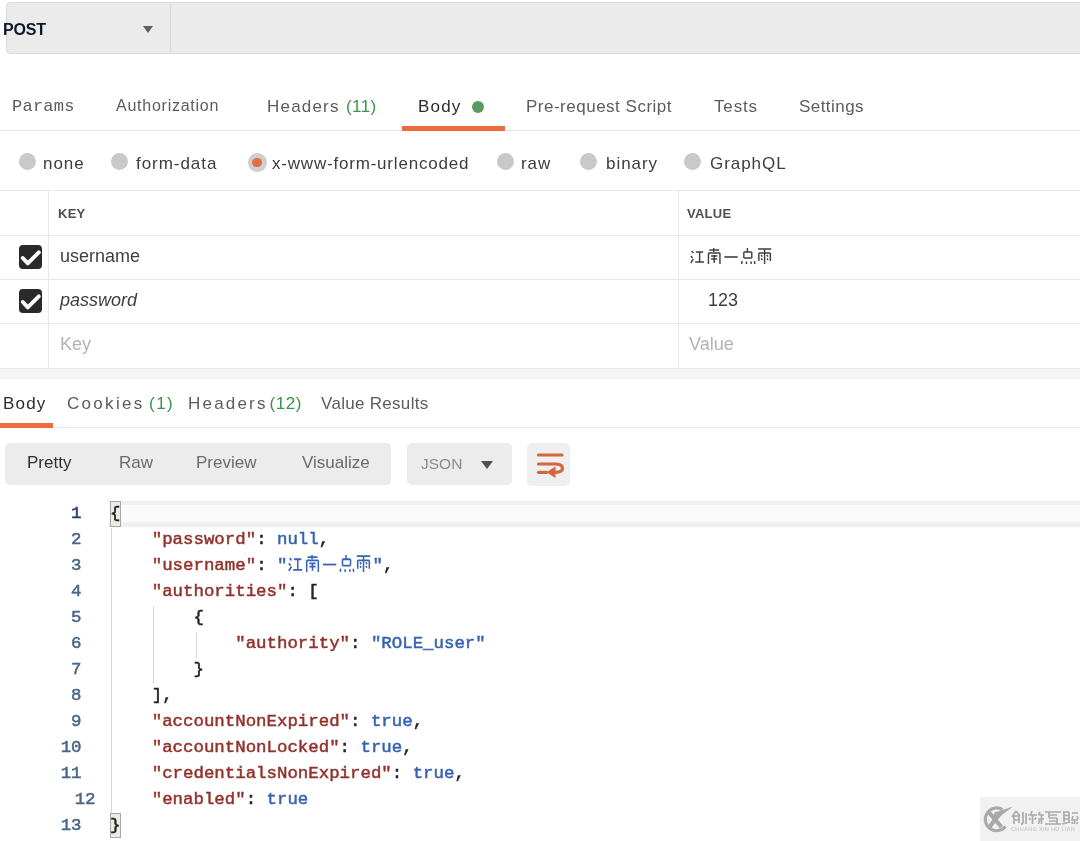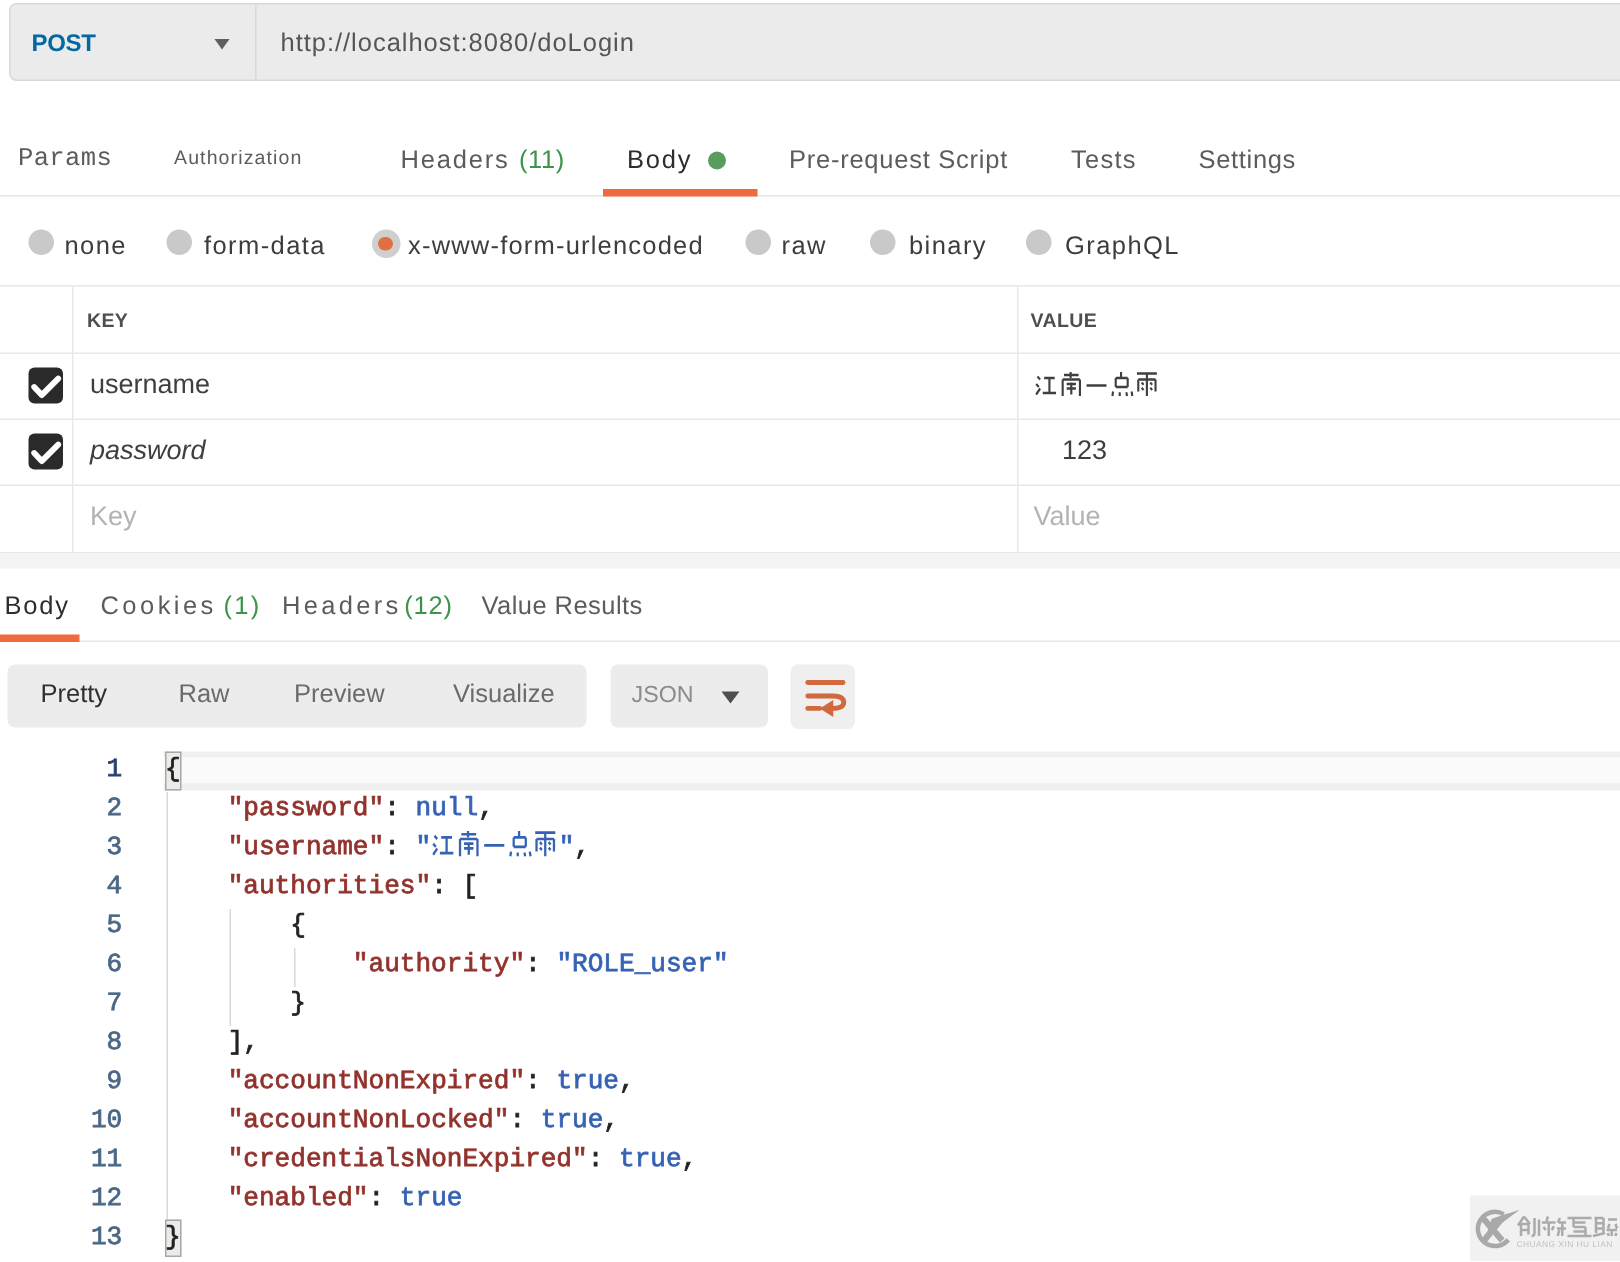--- a/index.html
+++ b/index.html
@@ -22,27 +22,26 @@
   .vl{color:#3662b4;}
   .pu{color:#222;}
   .cjksvg{vertical-align:-4px;}
 </style>
 </head>
 <body>
 <div id="stage">
 
   <div class="abs" style="left:6px;top:2px;width:1074px;height:52px;background:#ebebeb;border:1px solid #d9d9d9;border-right:none;border-radius:5px 0 0 5px;box-sizing:border-box;"></div>
   <div class="abs" style="left:170px;top:3px;width:1px;height:50px;background:#d9d9d9;"></div>
-  <div class="lab" id="postlab" style="left:21px;top:20.5px;font-size:16px;font-weight:bold;color:#0369a1;letter-spacing:-0.2px;">POST</div>
+  <div class="lab" id="postlab" style="left:3px;top:20.5px;font-size:16px;font-weight:bold;color:#0f172a;letter-spacing:-0.2px;">POST</div>
   <div class="abs" style="left:143px;top:26px;width:0;height:0;border-left:5.5px solid transparent;border-right:5.5px solid transparent;border-top:7px solid #5f5f5f;"></div>
-  <div class="lab" id="urllab" style="left:187px;top:19px;font-size:17px;color:#555;letter-spacing:0.65px;">http://localhost:8080/doLogin</div>
 
   <div class="abs" style="left:0;top:130.2px;width:1080px;height:1.3px;background:#e4e4e4;"></div>
   <div class="lab t-tab" style="left:12px;top:97px;font-size:17px;color:#5c5c5c;letter-spacing:0.25px;font-family:Liberation Mono, monospace;">Params</div>
-  <div class="lab t-tab" style="left:116px;top:97px;font-size:13px;color:#5c5c5c;letter-spacing:0.75px;">Authorization</div>
+  <div class="lab t-tab" style="left:116px;top:97px;font-size:16px;color:#5c5c5c;letter-spacing:0.75px;">Authorization</div>
   <div class="lab t-tab" style="left:267px;top:97px;font-size:17px;color:#5c5c5c;letter-spacing:1.2px;">Headers</div>
   <div class="lab t-tab" style="left:346px;top:97px;font-size:17px;color:#3c9349;letter-spacing:0.4px;">(11)</div>
   <div class="lab t-tab" style="left:418px;top:97px;font-size:17px;color:#2d2d2d;letter-spacing:1.2px;">Body</div>
   <div class="abs" style="left:472px;top:100.5px;width:12px;height:12px;border-radius:50%;background:#5a9b60;"></div>
   <div class="abs" style="left:402px;top:126.3px;width:103px;height:4.5px;background:#ee6b3f;"></div>
   <div class="lab t-tab" style="left:526px;top:97px;font-size:17px;color:#5c5c5c;letter-spacing:0.5px;">Pre-request Script</div>
   <div class="lab t-tab" style="left:714px;top:97px;font-size:17px;color:#5c5c5c;letter-spacing:0.85px;">Tests</div>
   <div class="lab t-tab" style="left:799px;top:97px;font-size:17px;color:#5c5c5c;letter-spacing:0.45px;">Settings</div>
 
   <div class="abs radio" style="left:19px;top:152.5px;"></div>
@@ -133,21 +132,21 @@
   <div class="abs gut" style="top:526.5px;">2</div>
   <div class="abs gut" style="top:552.5px;">3</div>
   <div class="abs gut" style="top:578.5px;">4</div>
   <div class="abs gut" style="top:604.5px;">5</div>
   <div class="abs gut" style="top:630.5px;">6</div>
   <div class="abs gut" style="top:656.5px;">7</div>
   <div class="abs gut" style="top:682.5px;">8</div>
   <div class="abs gut" style="top:708.5px;">9</div>
   <div class="abs gut" style="top:734.5px;">10</div>
   <div class="abs gut" style="top:760.5px;">11</div>
-  <div class="abs gut" style="top:786.5px;">12</div>
+  <div class="abs gut" style="top:786.5px;padding-left:14px;">12</div>
   <div class="abs gut" style="top:812.5px;">13</div>
 
   <div class="abs cl" style="top:500.5px;">
       <pre><span class="pu">{</span></pre>
     </div>
   <div class="abs cl" style="top:526.5px;">
       <pre>    <span class="ky">"password"</span><span class="pu">:</span> <span class="vl">null</span><span class="pu">,</span></pre>
     </div>
   <div class="abs cl" style="top:552.5px;">
       <pre>    <span class="ky">"username"</span><span class="pu">:</span> <span class="vl">"<svg class="cjksvg" width="85" height="20" viewBox="0 0 95 19" preserveAspectRatio="none">

